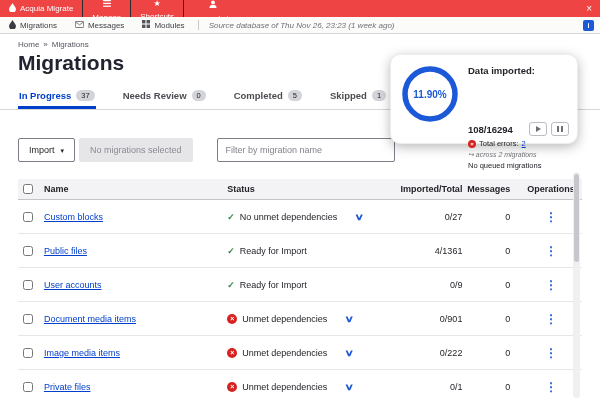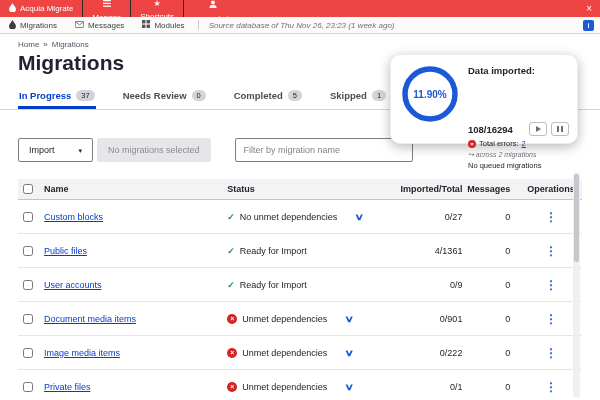--- a/index.html
+++ b/index.html
@@ -25,21 +25,21 @@
   .crumb { font-size:8px; color:#545560; padding:6px 18px 0; display:flex; gap:4px; align-items:center; }
   .crumb a { color:#545560; text-decoration:none; cursor:pointer; }
   h1.page-title { font-size:21px; font-weight:bold; color:#222330; padding:3px 18px 0; line-height:22px; }
   
   .tabs { display:flex; gap:26px; padding:0 18px; margin-top:10px; border-bottom:1px solid #d6d6d4; }
   .tab { display:flex; align-items:center; gap:5px; font-size:9.5px; font-weight:bold; color:#4c4d52; padding:6px 1px 8px; cursor:pointer; }
   .tab.active { color:#003ecc; box-shadow:inset 0 -3px 0 #003ecc; }
   .badge { background:#d3d4d9; color:#232429; font-size:7.5px; font-weight:normal; border-radius:8px; padding:1px 5px; line-height:1.2; }
   
   .controls { display:flex; align-items:center; margin:28px 18px 0; gap:0; }
-  .btn-import { display:flex; align-items:center; gap:24px; background:#fff; border:1px solid #7b7e87; border-radius:2px; font-size:9px; padding:6px 10px; cursor:pointer; color:#232429; }
+  .btn-import { display:flex; align-items:center; gap:6px; background:#fff; border:1px solid #7b7e87; border-radius:2px; font-size:9px; padding:6px 10px; cursor:pointer; color:#232429; }
   .caret { font-size:7px; color:#232429; line-height:1; }
   .btn-disabled { background:#e6e6e9; color:#8a8b93; border:1px solid #e6e6e9; border-radius:2px; font-size:9px; padding:6px 10px; margin-left:4px; }
   .filter-input { margin-left:24px; width:178px; font-size:9px; padding:6px 8px; border:1px solid #7b7e87; border-radius:2px; font-family:"Liberation Sans",sans-serif; color:#232429; }
   .filter-input::placeholder { color:#82838b; }
   
   .table { margin:17px 18px 0; font-size:9px; }
   .tr { display:flex; align-items:center; border-bottom:1px solid #e6e6e9; height:34px; }
   .thead { background:#f3f3f5; border-bottom:1px solid #c5c5c9; height:21px; font-weight:bold; }
   .c-cb { width:26px; padding-left:5px; display:flex; align-items:center; }
   .c-cb input { width:10px; height:10px; margin:0; }

